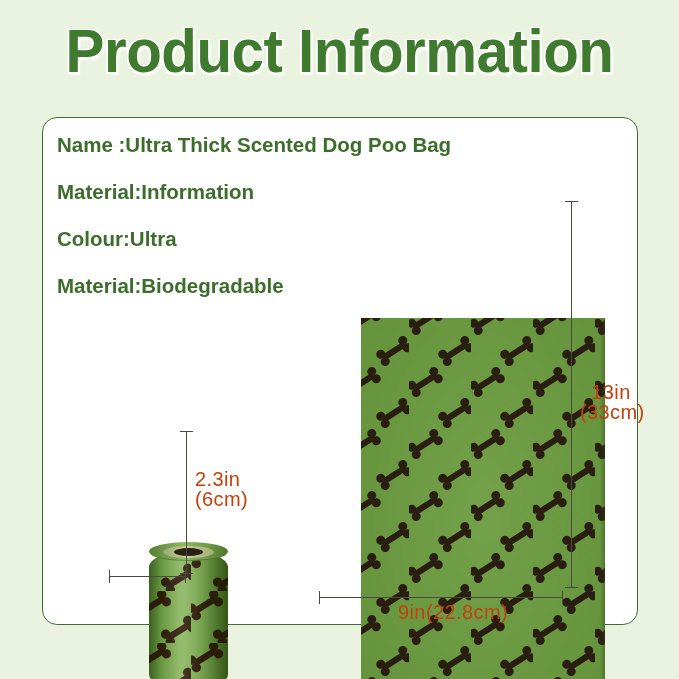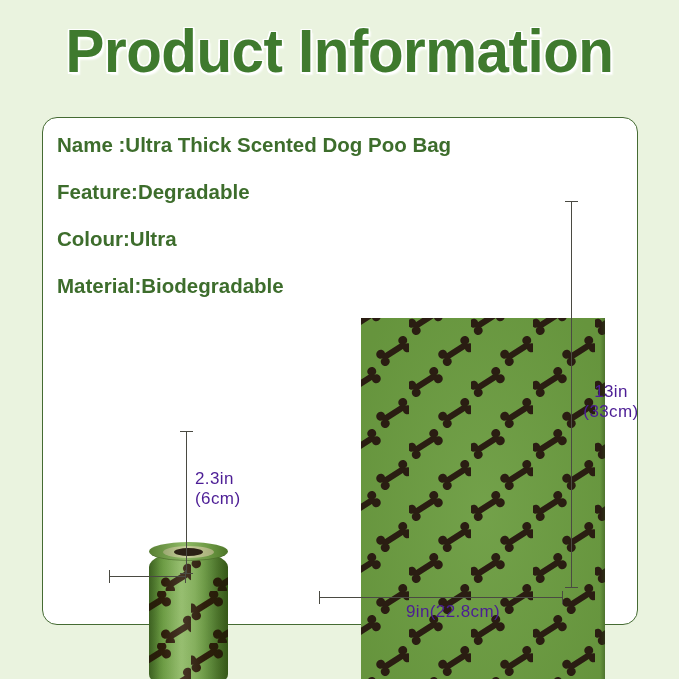--- a/index.html
+++ b/index.html
@@ -195,40 +195,40 @@
   }
   .dim-cap-v {
     position: absolute;
     width: 1.4px;
     height: 13px;
     background: #4a4a42;
   }
   .dim-label {
     position: absolute;
     font-family: "Liberation Sans", sans-serif;
-    font-size: 17px;
+    font-size: 20px;
     line-height: 20px;
-    color: #4c1d95;
+    color: #c2410c;
     white-space: nowrap;
     letter-spacing: 0.4px;
   }
   .dim-label.center {
     text-align: center;
   }
 </style>
 </head>
 <body>
 
 <div id="page-title">Product Information</div>
 
 <div id="info-card">
 
   <div class="spec-list">
     <div class="spec-line">Name :Ultra Thick Scented Dog Poo Bag</div>
-    <div class="spec-line">Feature:Degradable</div>
+    <div class="spec-line">Material:Information</div>
     <div class="spec-line">Colour:Ultra</div>
     <div class="spec-line">Material:Biodegradable</div>
   </div>
 
   <div id="bag-figure">
     <div id="bag-sheet">
       <svg class="bone-layer" viewBox="0 0 272 414" xmlns="http://www.w3.org/2000/svg">
         <defs>
           <g id="bone-shape">
             <g transform="rotate(-32)">

